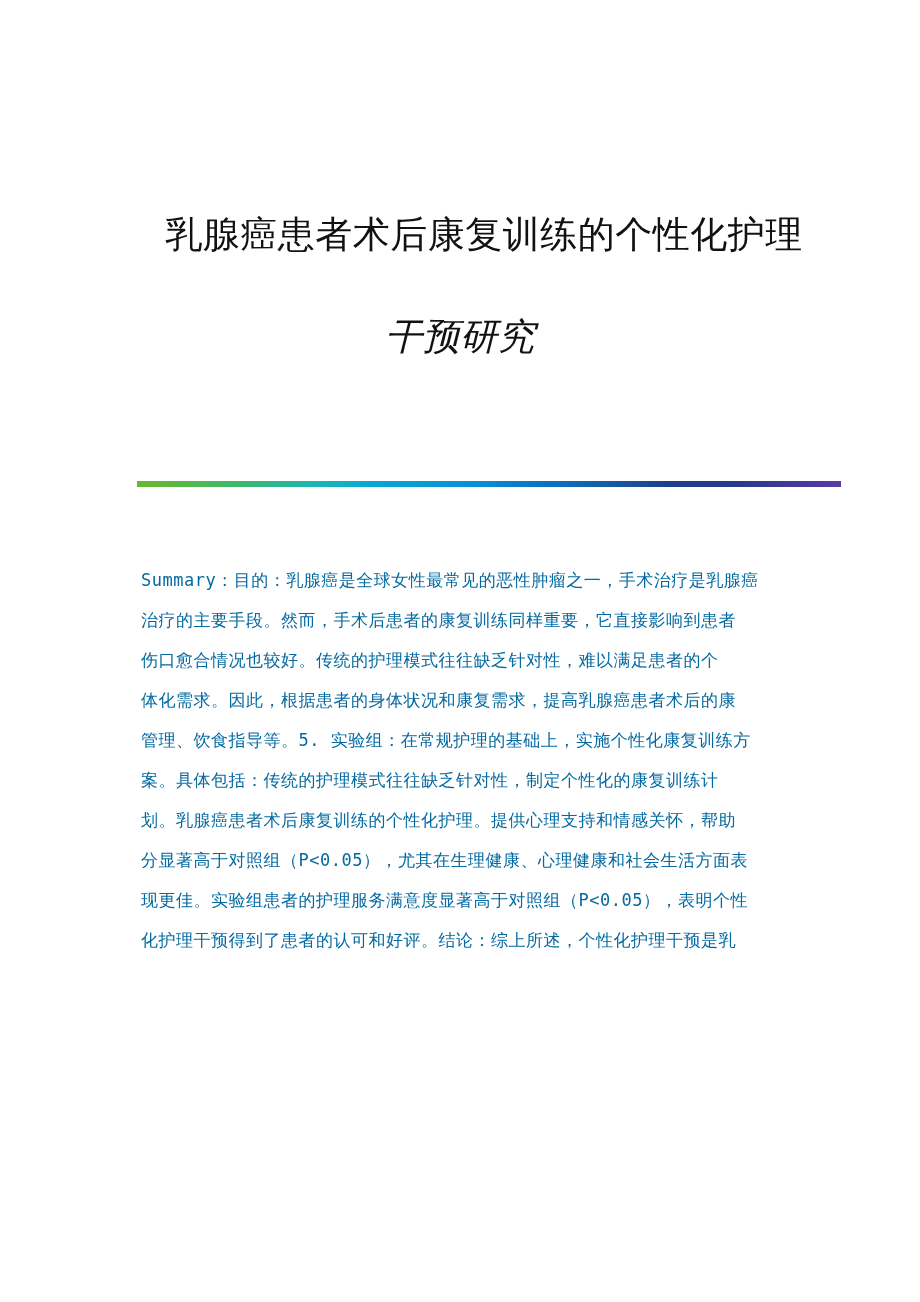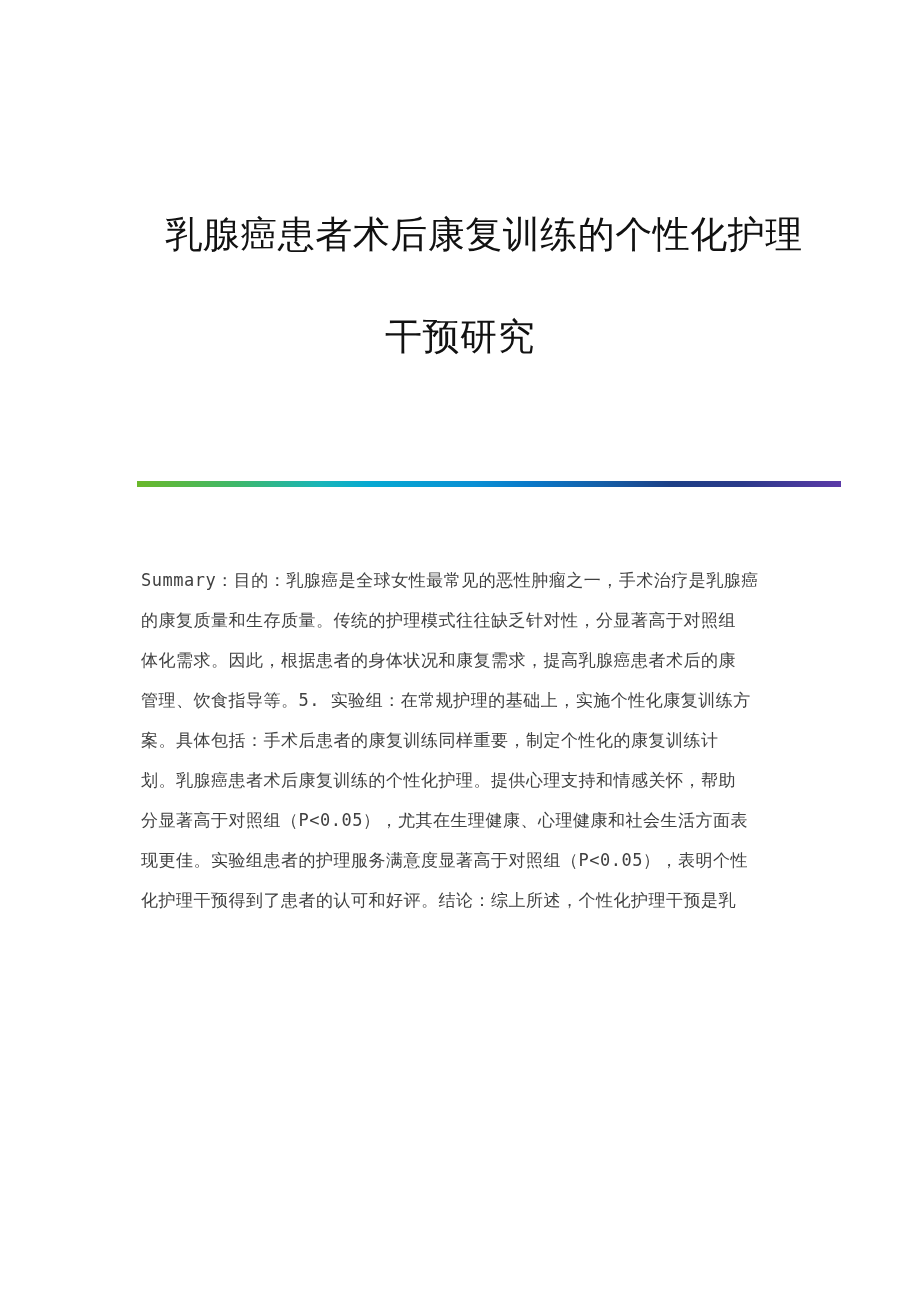--- a/index.html
+++ b/index.html
@@ -31,21 +31,21 @@
     }
     .title-line {
       font-family: "DejaVu Sans", "Liberation Sans", sans-serif;
       font-size: 37px;
       line-height: 44px;
       letter-spacing: 0.5px;
       color: #111111;
       white-space: nowrap;
     }
     .title-line.l1 { margin-left: 4px; padding-left: 44px; }
-    .title-line.l2 { margin-top: 58px; }
+    .title-line.l2 { margin-top: 58px; font-style: italic; }
     .divider {
       position: absolute;
       left: 137px;
       top: 481px;
       width: 704px;
       height: 6px;
       background: linear-gradient(to right,
         #6ab82a 0%,
         #3fb86a 14%,
         #19b5b8 26%,
@@ -62,41 +62,42 @@
       left: 141px;
       top: 560px;
       width: 640px;
     }
     .summary-line {
       font-family: "DejaVu Sans Mono", "Liberation Mono", monospace;
       font-size: 17px;
       line-height: 40px;
       height: 40px;
       white-space: nowrap;
-      color: #404040;
+      color: #0369a1;
       letter-spacing: 0.5px;
     }
   </style>
 </head>
 <body>
 
 <div class="page">
 
   <div class="title-block">
     <div class="title-line l1">乳腺癌患者术后康复训练的个性化护理</div>
     <div class="title-line l2">干预研究</div>
   </div>
 
   <div class="divider"></div>
 
   <div class="summary">
     <div class="summary-line">Summary：目的：乳腺癌是全球女性最常见的恶性肿瘤之一，手术治疗是乳腺癌</div>
-    <div class="summary-line">的康复质量和生存质量。传统的护理模式往往缺乏针对性，分显著高于对照组</div>
+    <div class="summary-line">治疗的主要手段。然而，手术后患者的康复训练同样重要，它直接影响到患者</div>
+    <div class="summary-line">伤口愈合情况也较好。传统的护理模式往往缺乏针对性，难以满足患者的个</div>
     <div class="summary-line">体化需求。因此，根据患者的身体状况和康复需求，提高乳腺癌患者术后的康</div>
     <div class="summary-line">管理、饮食指导等。5. 实验组：在常规护理的基础上，实施个性化康复训练方</div>
-    <div class="summary-line">案。具体包括：手术后患者的康复训练同样重要，制定个性化的康复训练计</div>
+    <div class="summary-line">案。具体包括：传统的护理模式往往缺乏针对性，制定个性化的康复训练计</div>
     <div class="summary-line">划。乳腺癌患者术后康复训练的个性化护理。提供心理支持和情感关怀，帮助</div>
     <div class="summary-line">分显著高于对照组（P&lt;0.05），尤其在生理健康、心理健康和社会生活方面表</div>
     <div class="summary-line">现更佳。实验组患者的护理服务满意度显著高于对照组（P&lt;0.05），表明个性</div>
     <div class="summary-line">化护理干预得到了患者的认可和好评。结论：综上所述，个性化护理干预是乳</div>
   </div>
 
 </div>
 
 </body></html>

